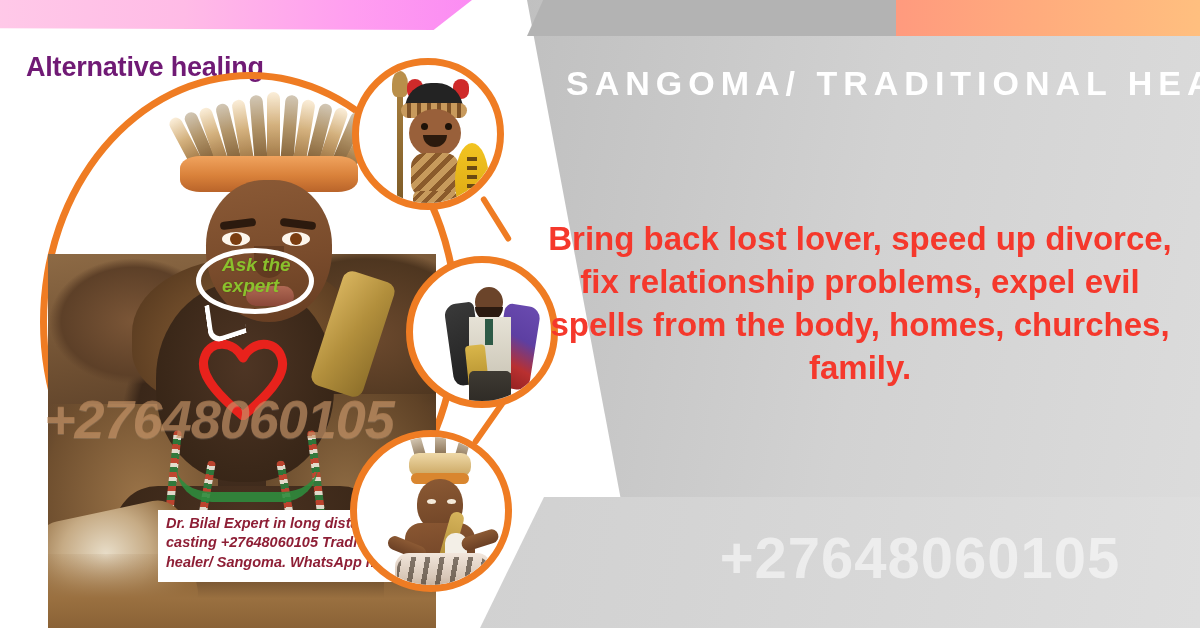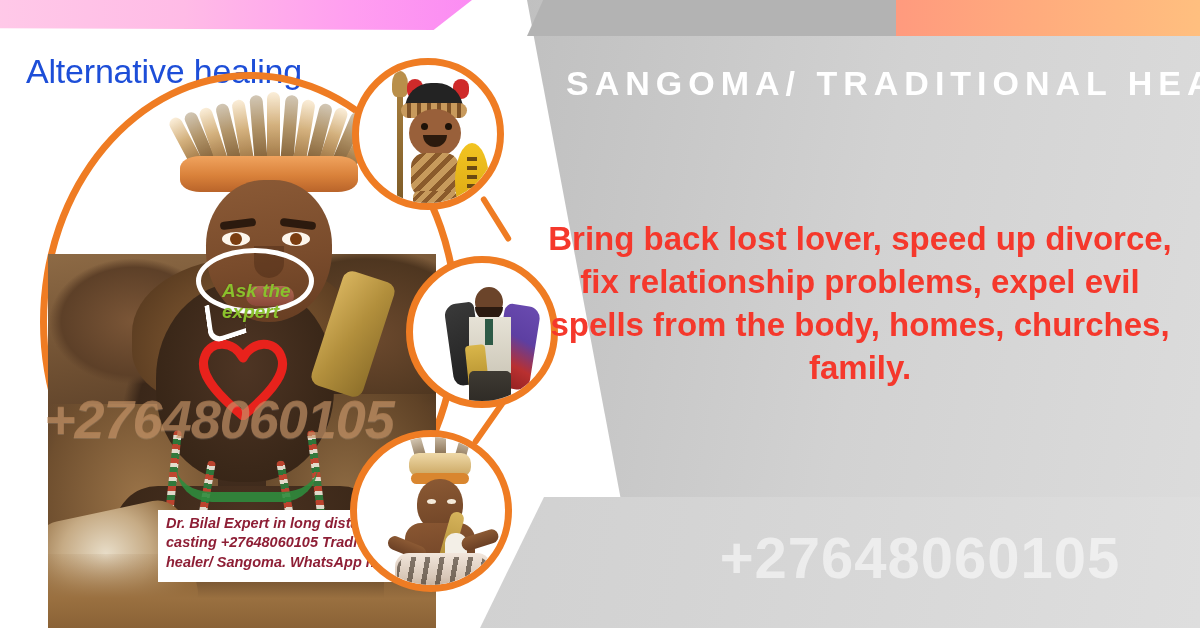--- a/index.html
+++ b/index.html
@@ -40,21 +40,21 @@
     clip-path:polygon(4% 0,100% 0,100% 100%,0 100%);
   }
   .band-orange{
     position:absolute;left:896px;top:0;width:304px;height:36px;
     background:linear-gradient(90deg,#ff9a7e 0%,#ffab7d 45%,#ffbf7f 100%);
   }
 
   
   .alt-healing{
     position:absolute;left:26px;top:52px;
-    font-size:34px;font-weight:normal;color:#1d4ed8;
+    font-size:27px;font-weight:bold;color:#701a75;
     letter-spacing:-.2px;
   }
 
   
   .big-ring{
     position:absolute;left:40px;top:72px;width:420px;height:500px;
     border:7px solid #ef7c23;border-radius:50%;
     box-sizing:border-box;
   }
 
@@ -136,21 +136,20 @@
     position:absolute;left:10px;top:52px;width:34px;height:34px;
     border-left:5px solid #fff;border-bottom:5px solid #fff;
     transform:rotate(-18deg) skewX(-10deg);
     border-radius:0 0 0 14px;
   }
   .bubble .btxt{
     position:absolute;left:26px;top:6px;width:96px;
     font-size:19px;font-style:italic;font-weight:bold;
     color:#8ac12c;line-height:1.12;
     text-shadow:0 0 2px rgba(0,0,0,.18);
-    margin-top:26px;
   }
 
   
   .photo-wm{
     position:absolute;left:44px;top:388px;
     font-size:54px;font-weight:bold;font-style:italic;
     color:rgba(196,142,96,.62);
     letter-spacing:-1px;white-space:nowrap;
     text-shadow:0 1px 0 rgba(255,255,255,.12);
   }

